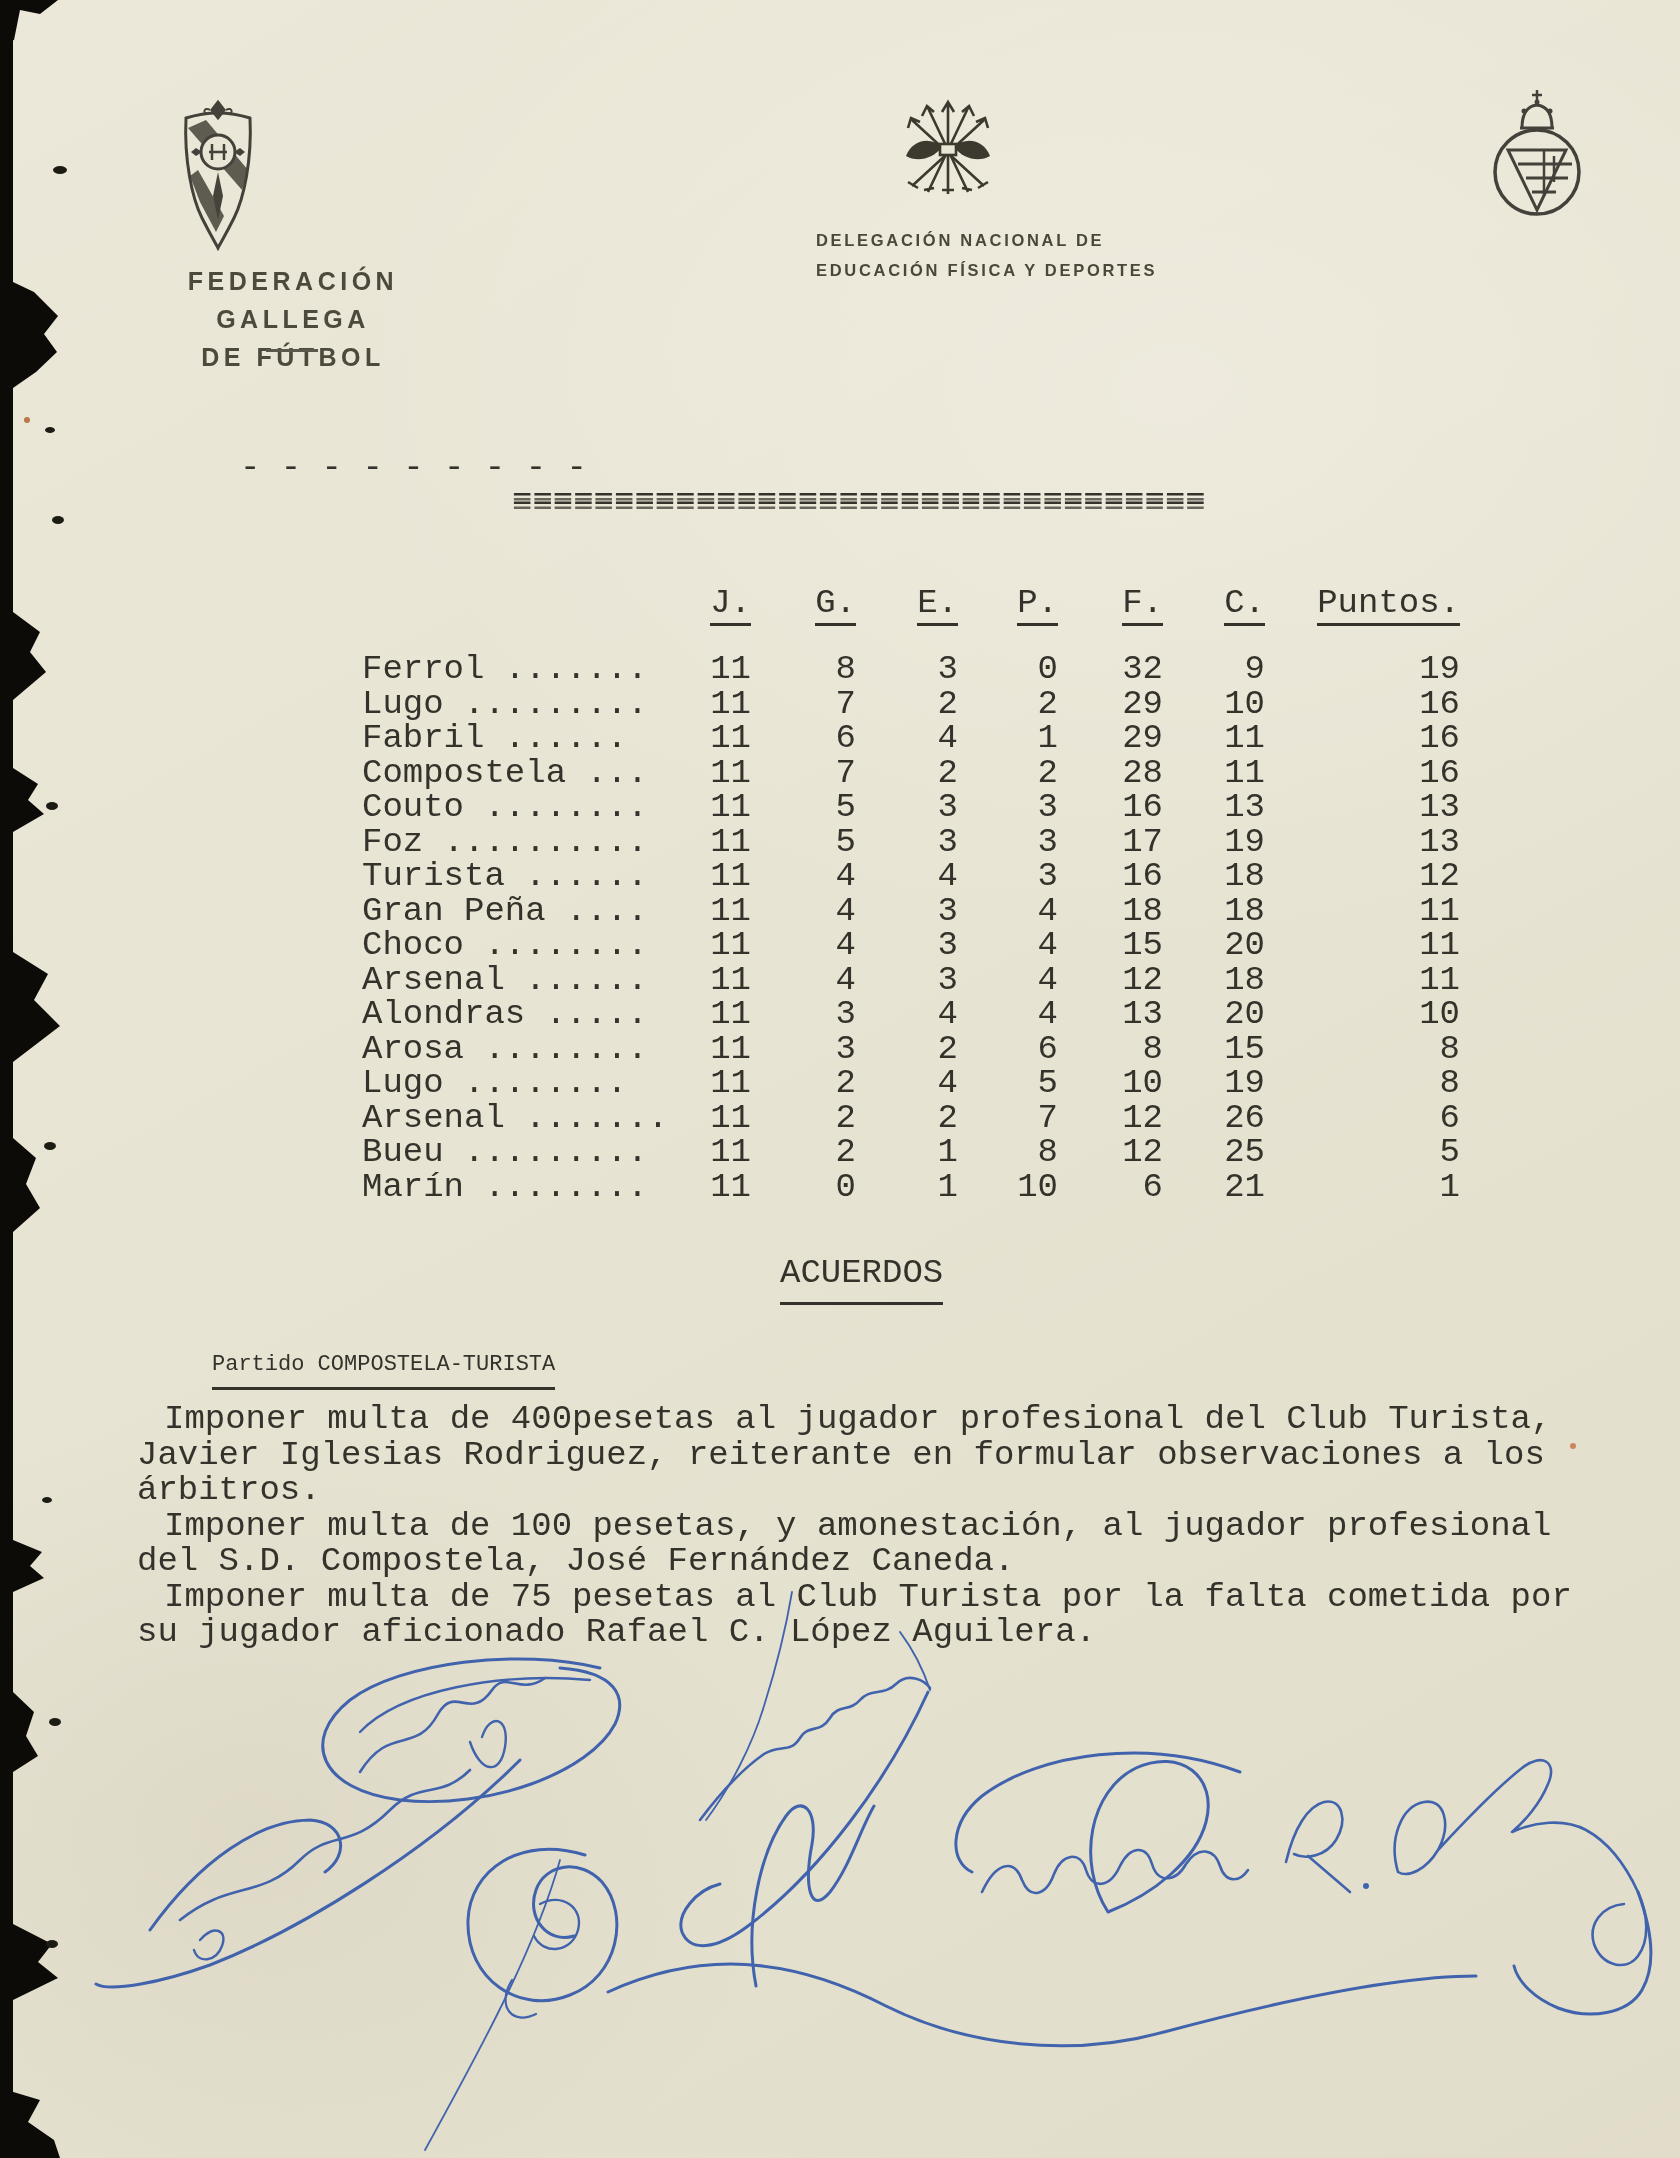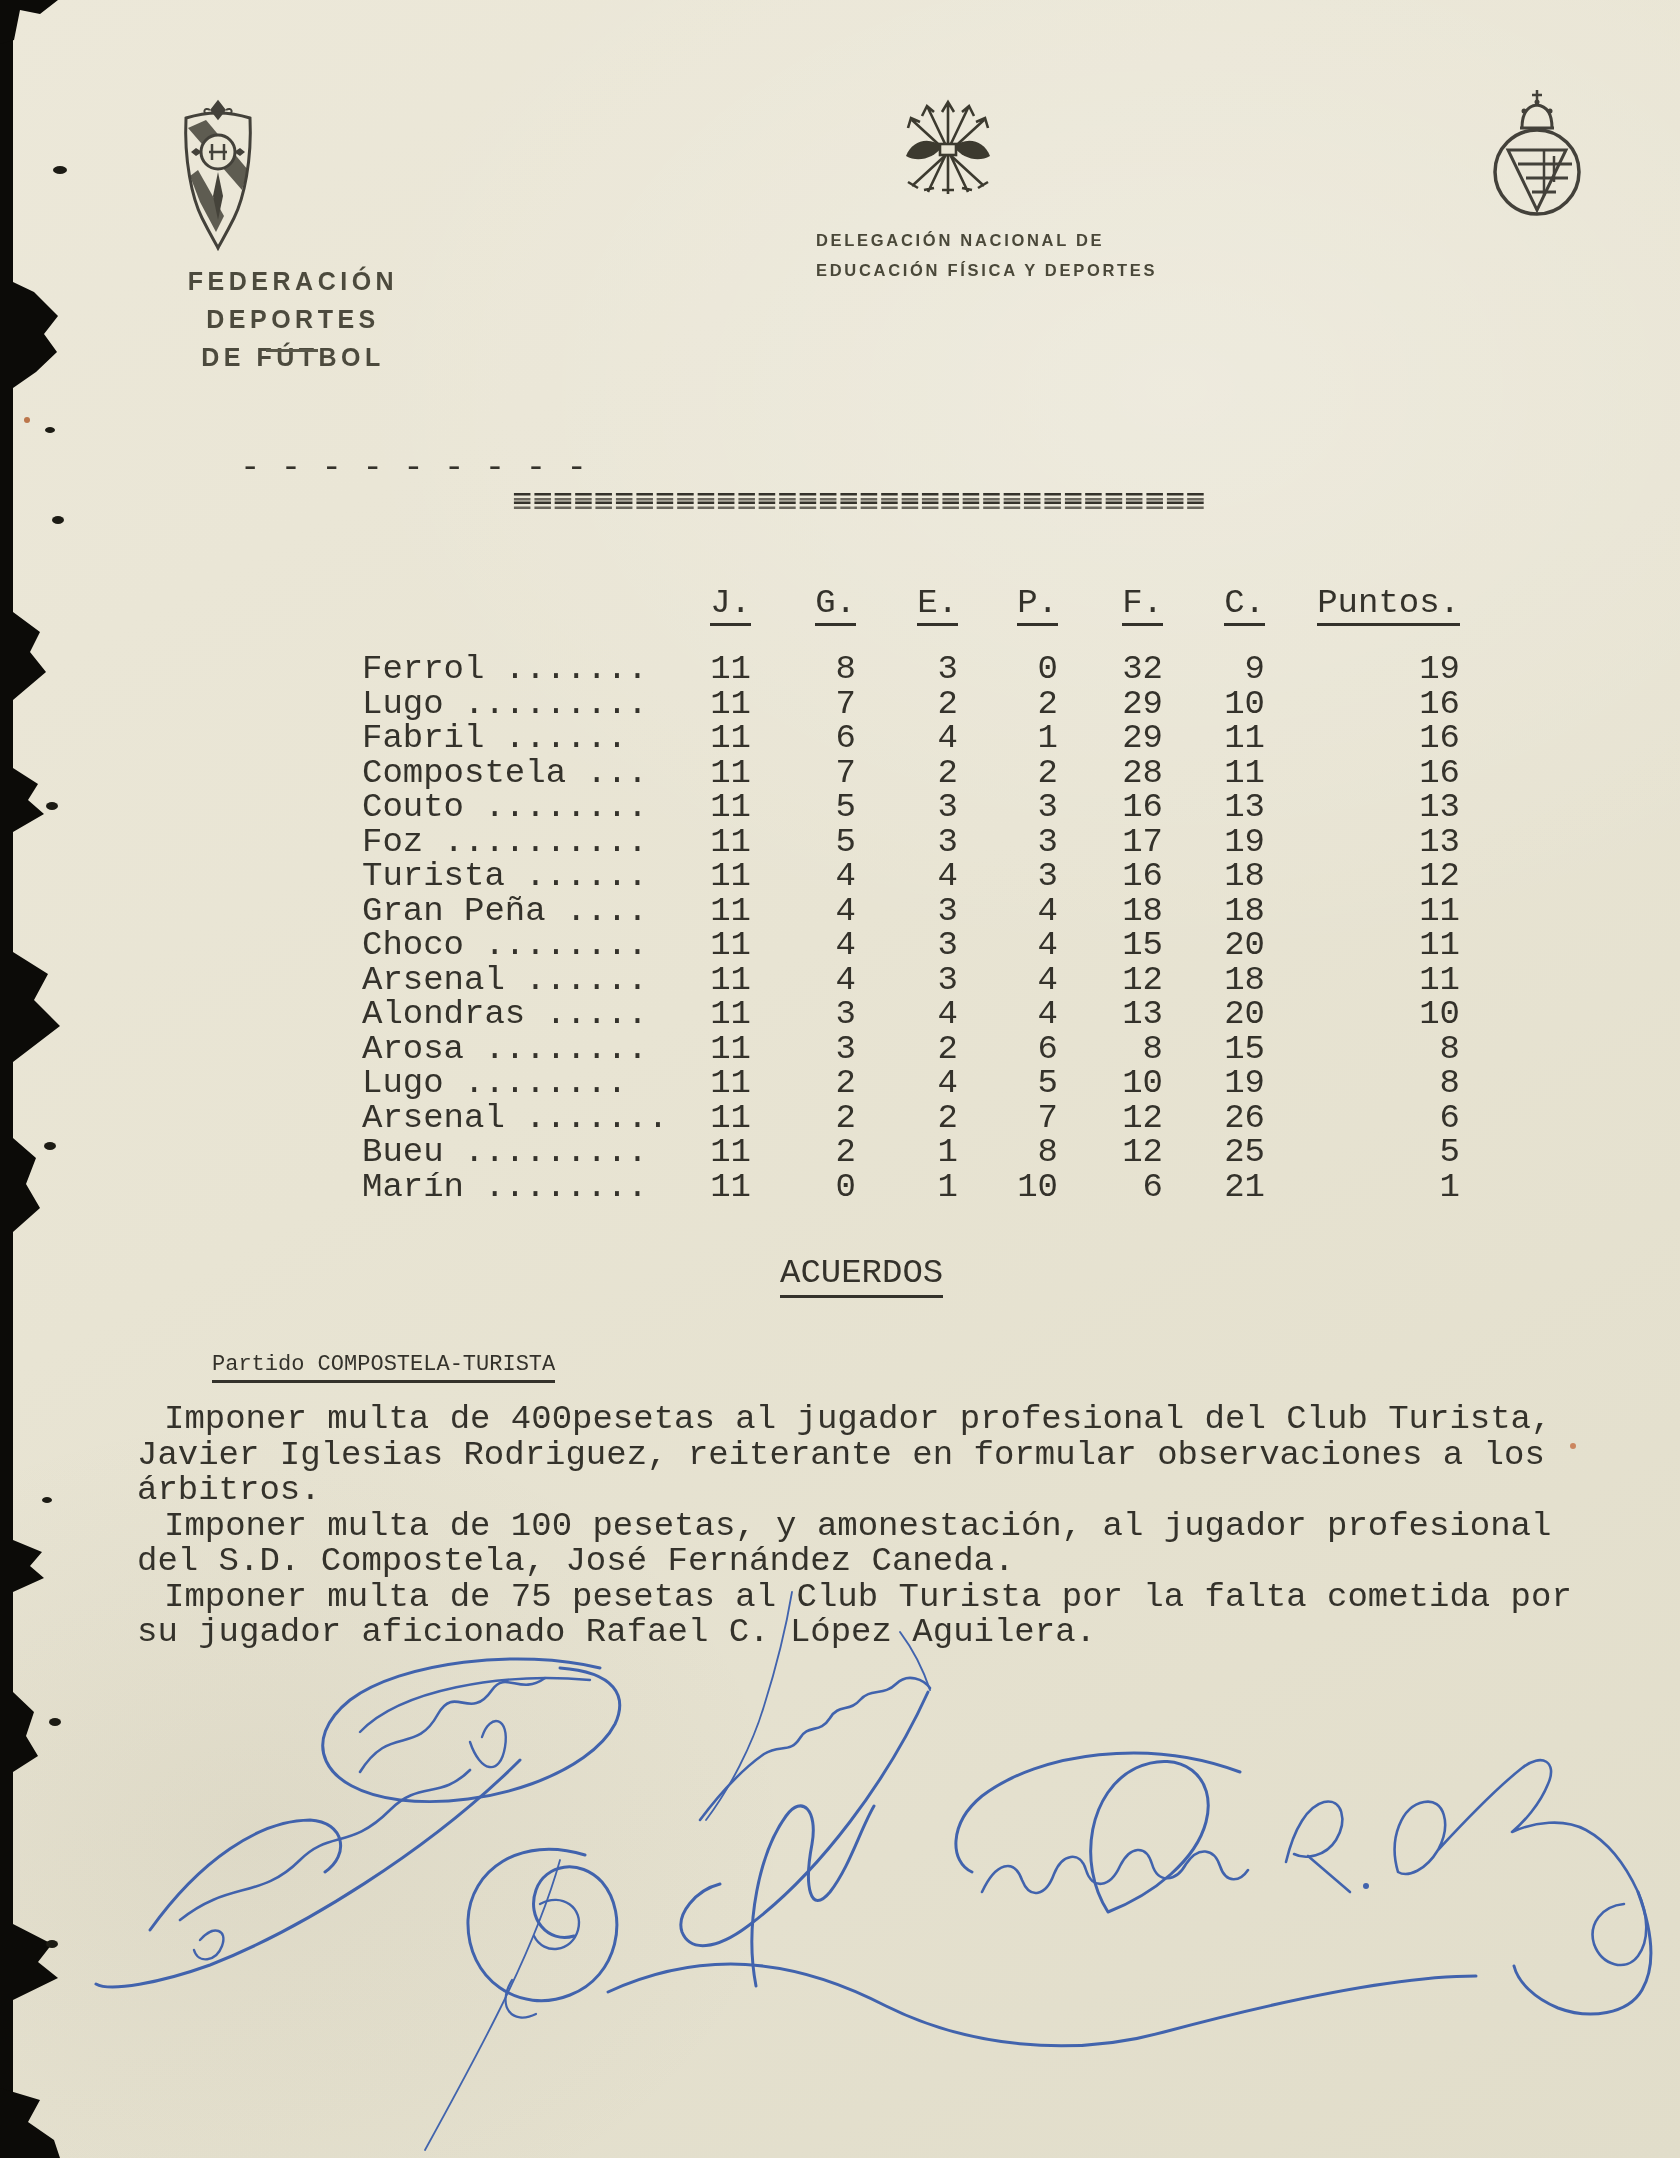--- a/index.html
+++ b/index.html
@@ -29,21 +29,21 @@
   .standings-head{left:362px;top:586px;font-size:34px;line-height:34px;width:1098px}
   .standings-head .cell{text-align:right}
   .hlabel{display:inline-block;border-bottom:3px solid #34322b;padding-bottom:3px}
   .standings-rows{left:362px;top:652px;font-size:34px;width:1098px}
   .trow{height:34.5px;line-height:34.5px}
   .cell.name{text-align:left;white-space:pre}
   .cell.num{text-align:right}
   
   .acuerdos-h{left:780px;top:1254px;font-size:34px}
   .partido-h{left:212px;top:1352px;font-size:22px}
-  .u{display:inline-block;border-bottom:3px solid #34322b;padding-bottom:3px}
+  .u{display:inline-block;border-bottom:3px solid #34322b;padding-bottom:10px}
   .body-lines{left:137px;top:1402px;font-size:34px;line-height:35.5px;white-space:pre}
   .bline{height:35.5px}
   .bline.ind{padding-left:27px}
   .ink{color:#34322b}
 </style>
 </head>
 <body>
 
 <div class="page">
 
@@ -82,21 +82,21 @@
       <circle cx="55" cy="16" r="2.5" fill="#43413a" stroke="none"></circle>
       <circle cx="68" cy="25" r="2.5" fill="#43413a" stroke="none"></circle>
       <circle cx="55" cy="86" r="42" stroke-width="3.5"></circle>
       <path d="M26 64 L84 64 L55 124 Z"></path>
       <path d="M36 78 H90 M44 92 H86 M50 106 H74"></path>
       <path d="M62 64 V110 M72 70 V96" stroke-width="2.5"></path>
     </g>
   </svg>
 
   <div class="abs lh-left">
-    <div>FEDERACIÓN DEPORTES</div>
+    <div>FEDERACIÓN GALLEGA</div>
     <div>DE FÚTBOL</div>
   </div>
   <div class="abs lh-rule"></div>
   <div class="abs lh-center">
     <div>DELEGACIÓN NACIONAL DE</div>
     <div>EDUCACIÓN FÍSICA Y DEPORTES</div>
   </div>
 
   <div class="abs title-dashes ink">- - - - - - - - -</div>
   <div class="abs title-underline ink">==================================</div>

